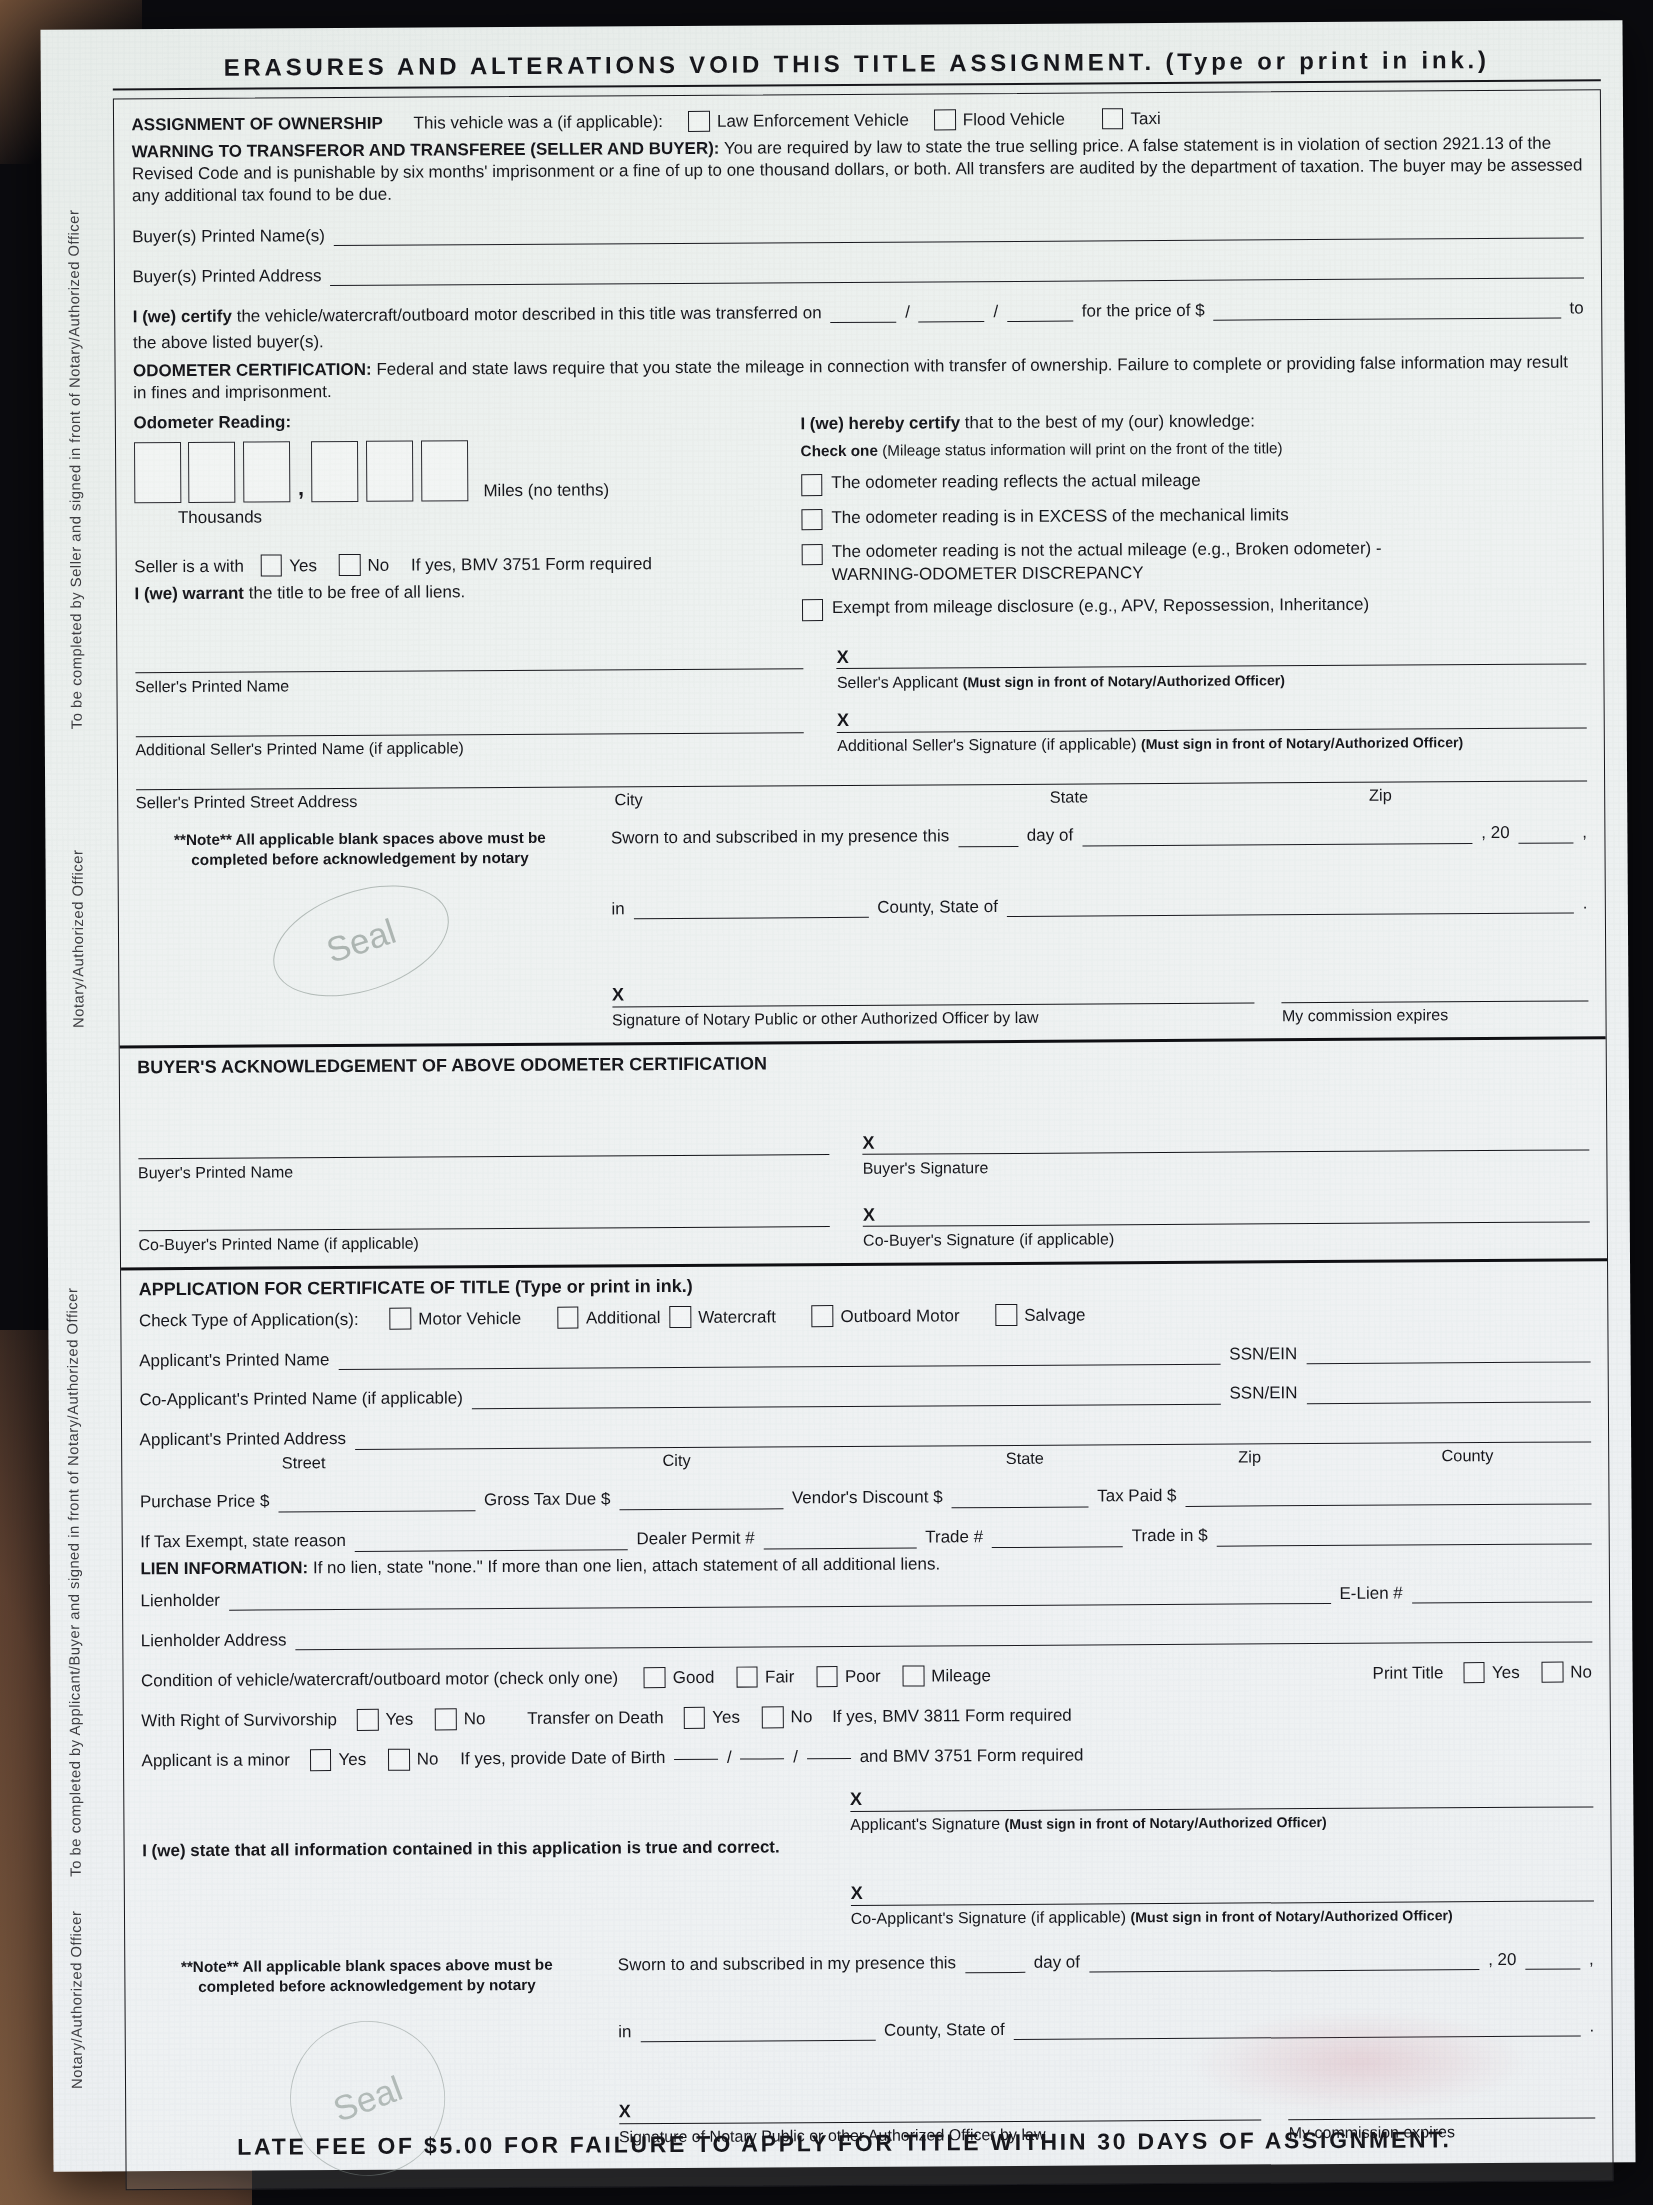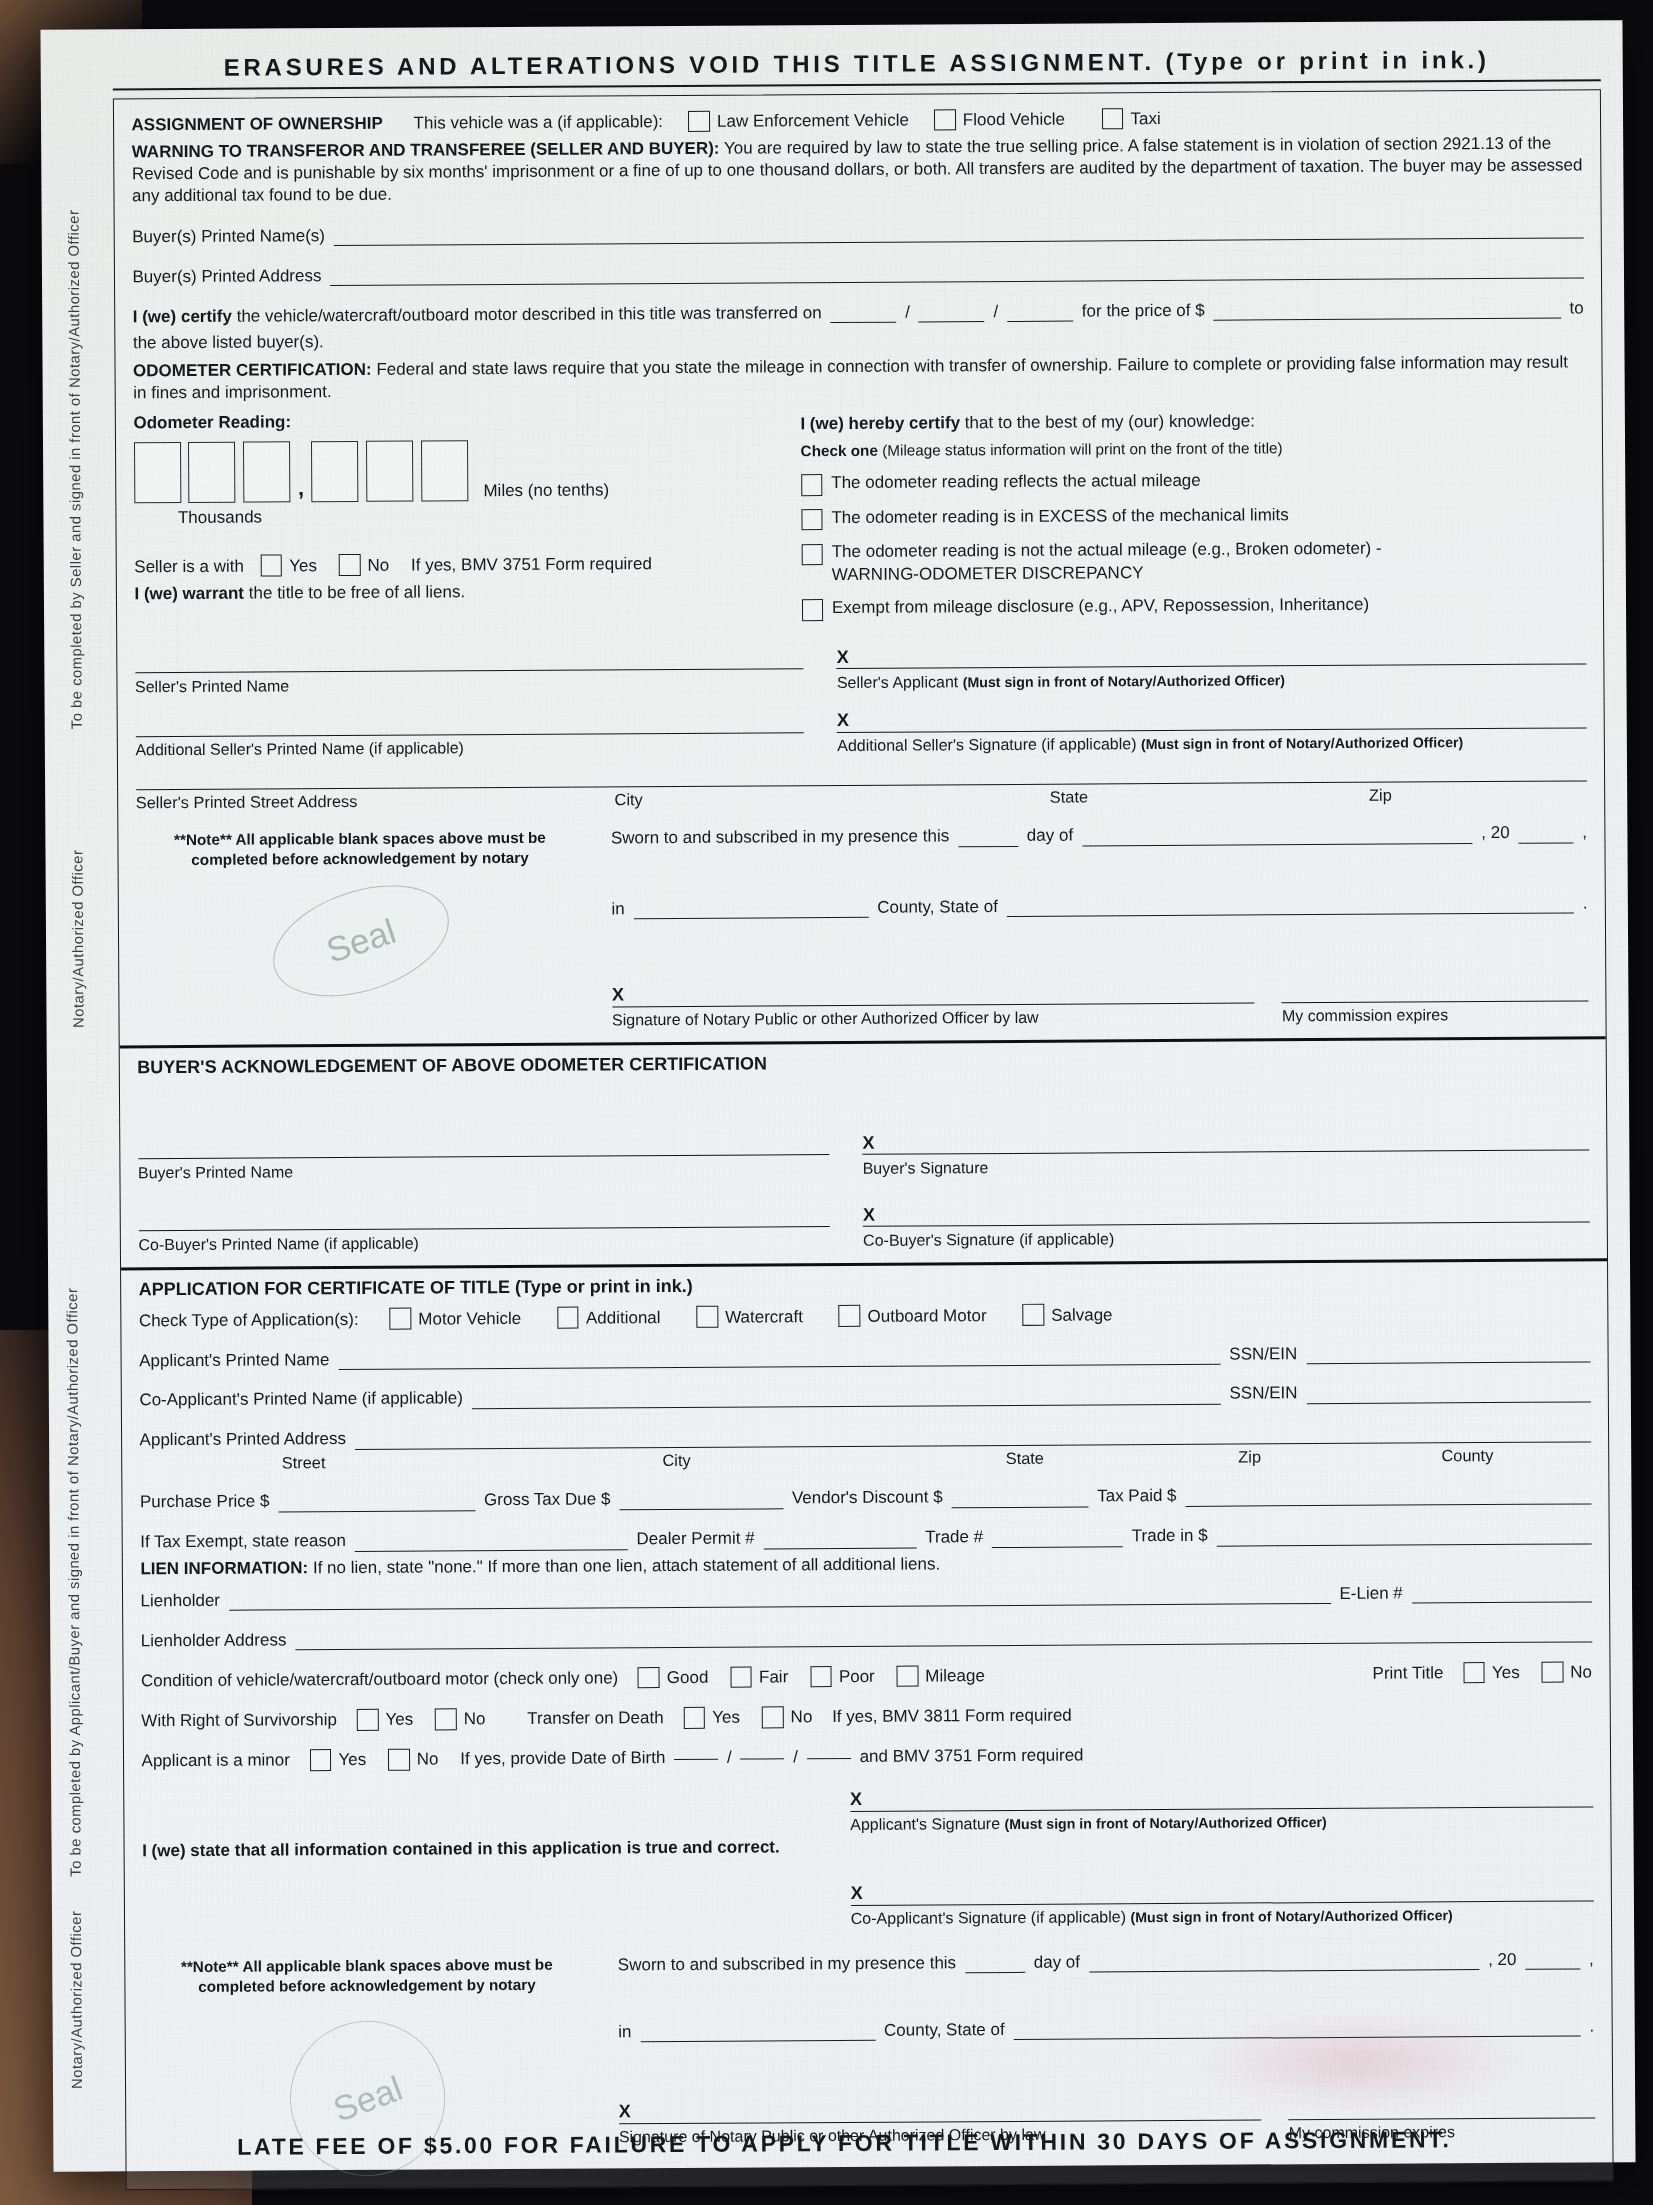--- a/index.html
+++ b/index.html
@@ -306,21 +306,21 @@
         <div class="rowc mt1">
           <span class="lbl">Check Type of Application(s):</span>
           <span class="cbg" style="margin-left:22px">
               <span class="cb"></span>
             <span class="lbl">Motor Vehicle</span>
             </span>
           <span class="cbg" style="margin-left:27px">
               <span class="cb"></span>
             <span class="lbl">Additional</span>
             </span>
-          <span class="cbg" style="margin-left:27px">
+          <span class="cbg" style="">
               <span class="cb"></span>
             <span class="lbl">Watercraft</span>
             </span>
           <span class="cbg" style="margin-left:27px">
               <span class="cb"></span>
             <span class="lbl">Outboard Motor</span>
             </span>
           <span class="cbg" style="margin-left:27px">
               <span class="cb"></span>
             <span class="lbl">Salvage</span>
@@ -389,21 +389,21 @@
           <span class="fillw" style="width:180px"></span>
         </div>
 
         <div class="row mt2">
           <span class="lbl">Lienholder Address</span>
           <span class="fill"></span>
         </div>
 
         <div class="rowc mt2">
           <span class="lbl">Condition of vehicle/watercraft/outboard motor (check only one)</span>
-          <span class="cbg" style="margin-left:11px">
+          <span class="cbg" style="margin-left:17px">
               <span class="cb"></span>
             <span class="lbl">Good</span>
             </span>
           <span class="cbg" style="margin-left:13px">
               <span class="cb"></span>
             <span class="lbl">Fair</span>
             </span>
           <span class="cbg" style="margin-left:13px">
               <span class="cb"></span>
             <span class="lbl">Poor</span>

